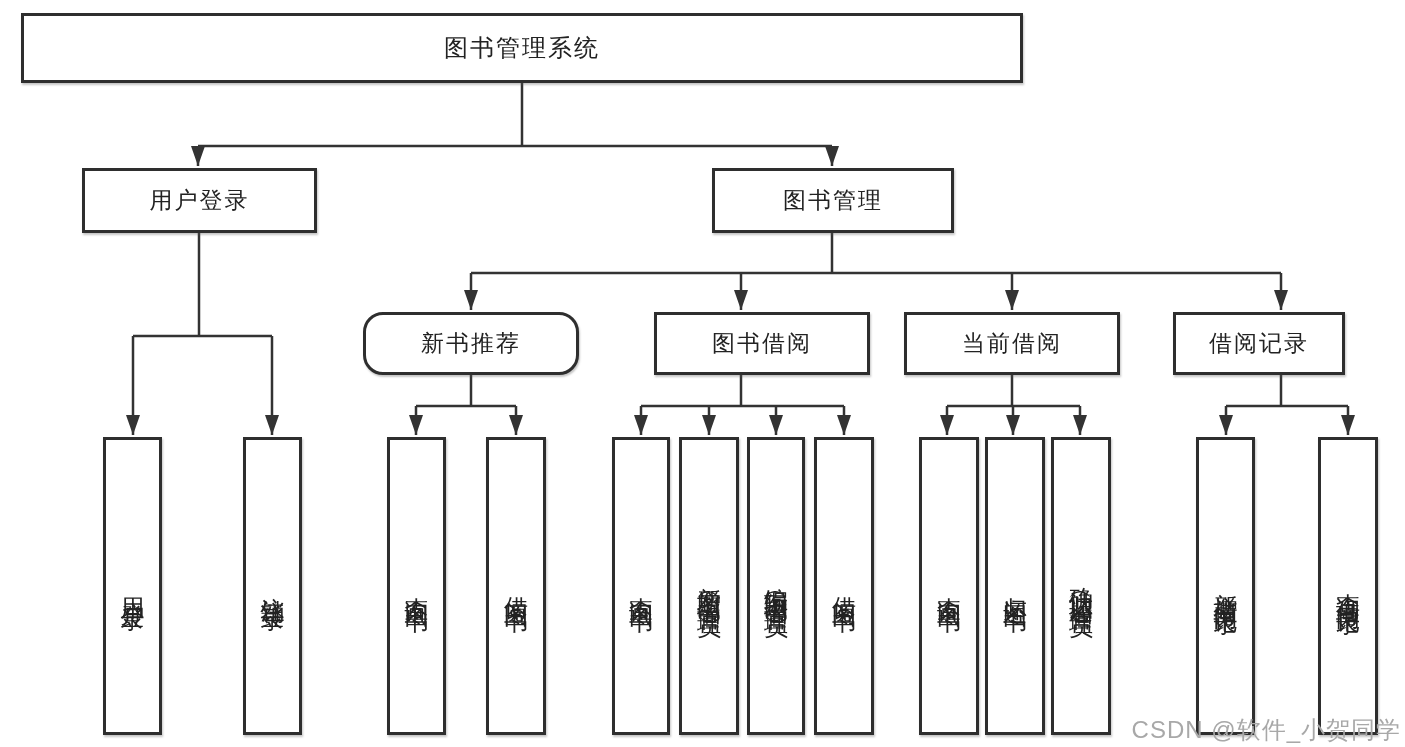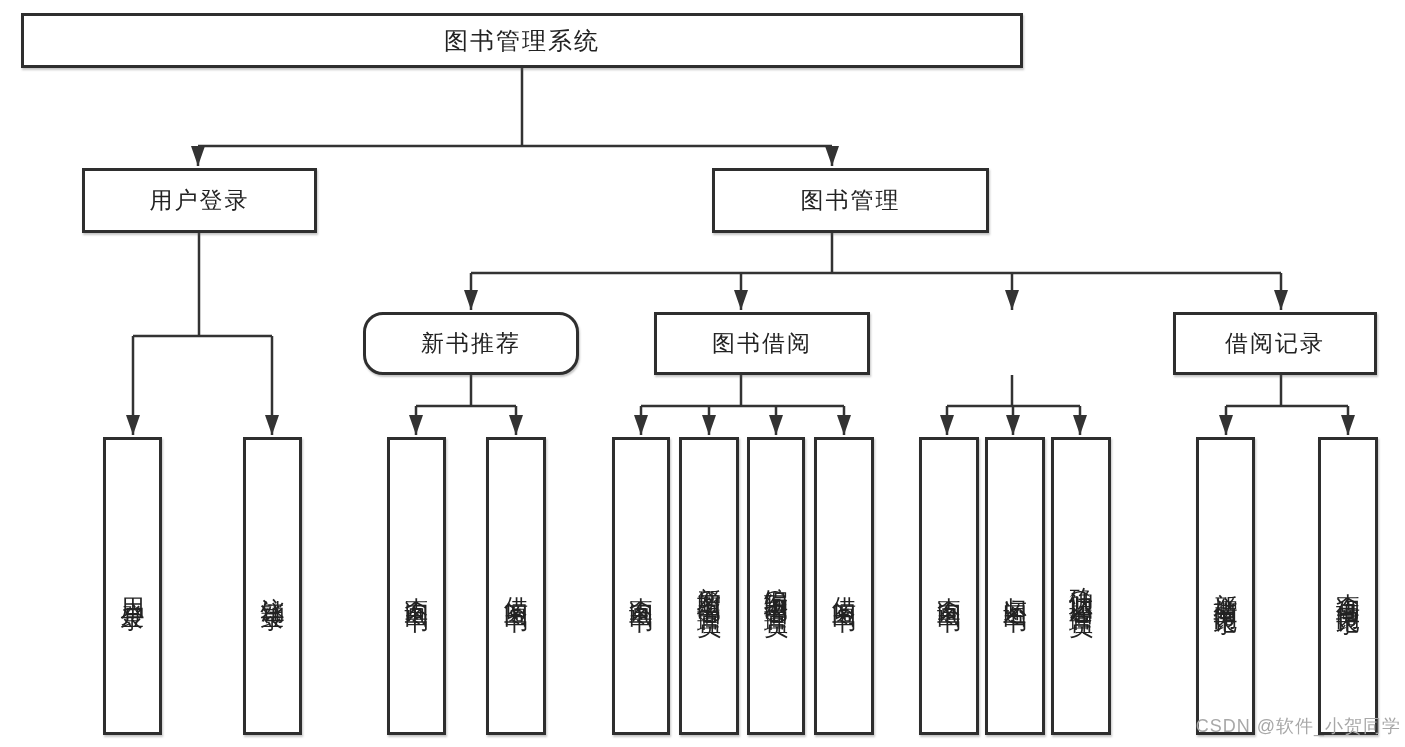--- a/index.html
+++ b/index.html
@@ -41,46 +41,46 @@
     color: var(--text, #222222);
   }
   .box.root span { font-size: 24px; }
   .vbox span {
     writing-mode: vertical-rl;
     font-size: 24px;
     letter-spacing: 4px;
     white-space: nowrap;
   }
   
-  .n-root            { left: 21px;   top: 13px;  width: 1002px; height: 55px; }
+  .n-root            { left: 21px;   top: 13px;  width: 1002px; height: 70px; }
   .n-user-login      { left: 82px;   top: 168px; width: 235px;  height: 65px; }
-  .n-book-mgmt       { left: 712px;  top: 168px; width: 277px;  height: 65px; text-align: center; }
+  .n-book-mgmt       { left: 712px;  top: 168px; width: 242px;  height: 65px; text-align: center; }
   .n-new-book-rec    { left: 363px;  top: 312px; width: 216px;  height: 63px; border-radius: 20px; }
   .n-book-borrow     { left: 633px;  top: 312px; width: 216px;  height: 63px; margin-left: 21px; }
   .n-current-borrow  { left: 904px;  top: 312px; width: 216px;  height: 63px; }
-  .n-borrow-records  { left: 1173px; top: 312px; width: 204px;  height: 63px; }
+  .n-borrow-records  { left: 1173px; top: 312px; width: 172px;  height: 63px; }
   .leaf              { top: 437px; height: 298px; }
   .n-leaf-user-login     { left: 103px;  width: 59px; }
   .n-leaf-logout         { left: 243px;  width: 59px; }
   .n-leaf-query-book-1   { left: 387px;  width: 59px; }
   .n-leaf-borrow-book-1  { left: 486px;  width: 60px; }
   .n-leaf-query-book-2   { left: 612px;  width: 58px; }
   .n-leaf-add-book       { left: 679px;  width: 60px; }
   .n-leaf-edit-book      { left: 747px;  width: 58px; }
   .n-leaf-borrow-book-2  { left: 814px;  width: 60px; }
   .n-leaf-query-book-3   { left: 919px;  width: 60px; }
   .n-leaf-return-book    { left: 985px;  width: 60px; }
   .n-leaf-confirm-return { left: 1051px; width: 60px; }
   .n-leaf-add-record     { left: 1196px; width: 59px; }
   .n-leaf-query-record   { left: 1318px; width: 60px; }
   .watermark {
     position: absolute;
     right: 4px;
     top: 714px;
-    font-size: 18px;
+    font-size: 24px;
     letter-spacing: 1px;
     color: var(--watermark, #a8a8a8);
     white-space: nowrap;
   }
 </style>
 </head>
 <body>
 
 <div class="canvas">
 
@@ -149,20 +149,23 @@
   <div class="box n-book-mgmt">
     <span>图书管理</span>
   </div>
 
   <div class="box n-new-book-rec">
     <span>新书推荐</span>
   </div>
   <div class="box n-book-borrow">
     <span>图书借阅</span>
   </div>
+  <div class="box n-current-borrow">
+    <span>当前借阅</span>
+  </div>
   <div class="box n-borrow-records">
     <span>借阅记录</span>
   </div>
 
   <div class="box vbox leaf n-leaf-user-login">
     <span>用户登录</span>
   </div>
   <div class="box vbox leaf n-leaf-logout">
     <span>注销登录</span>
   </div>

